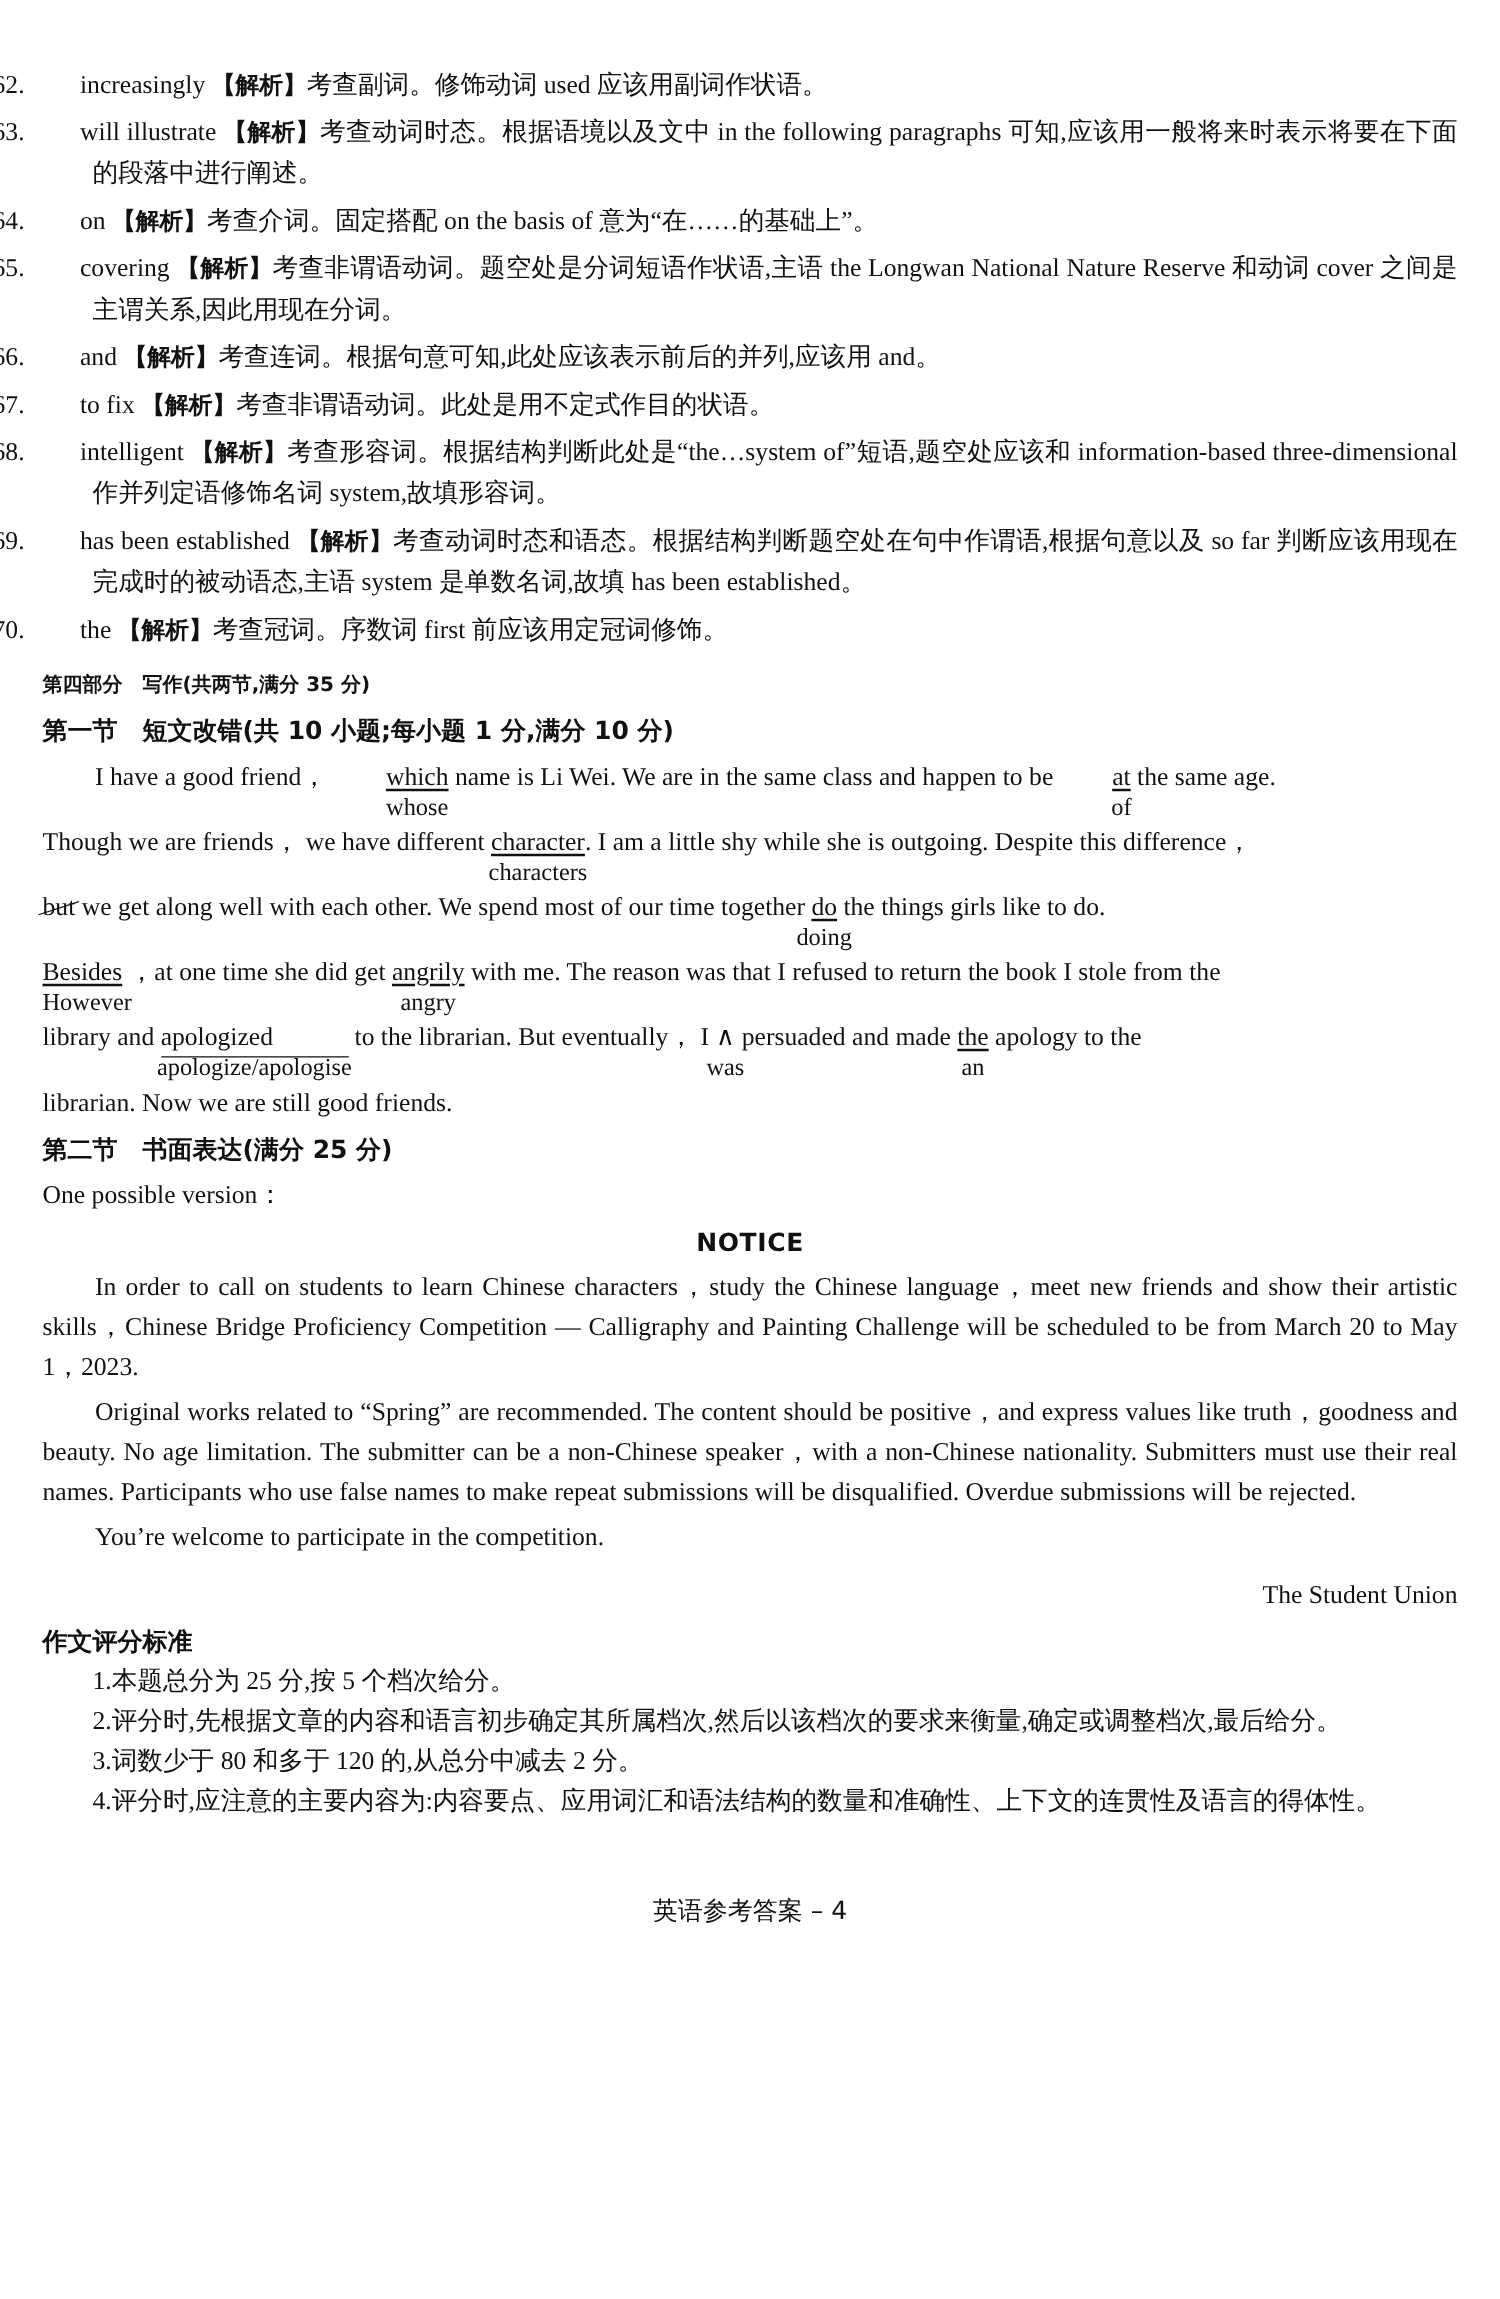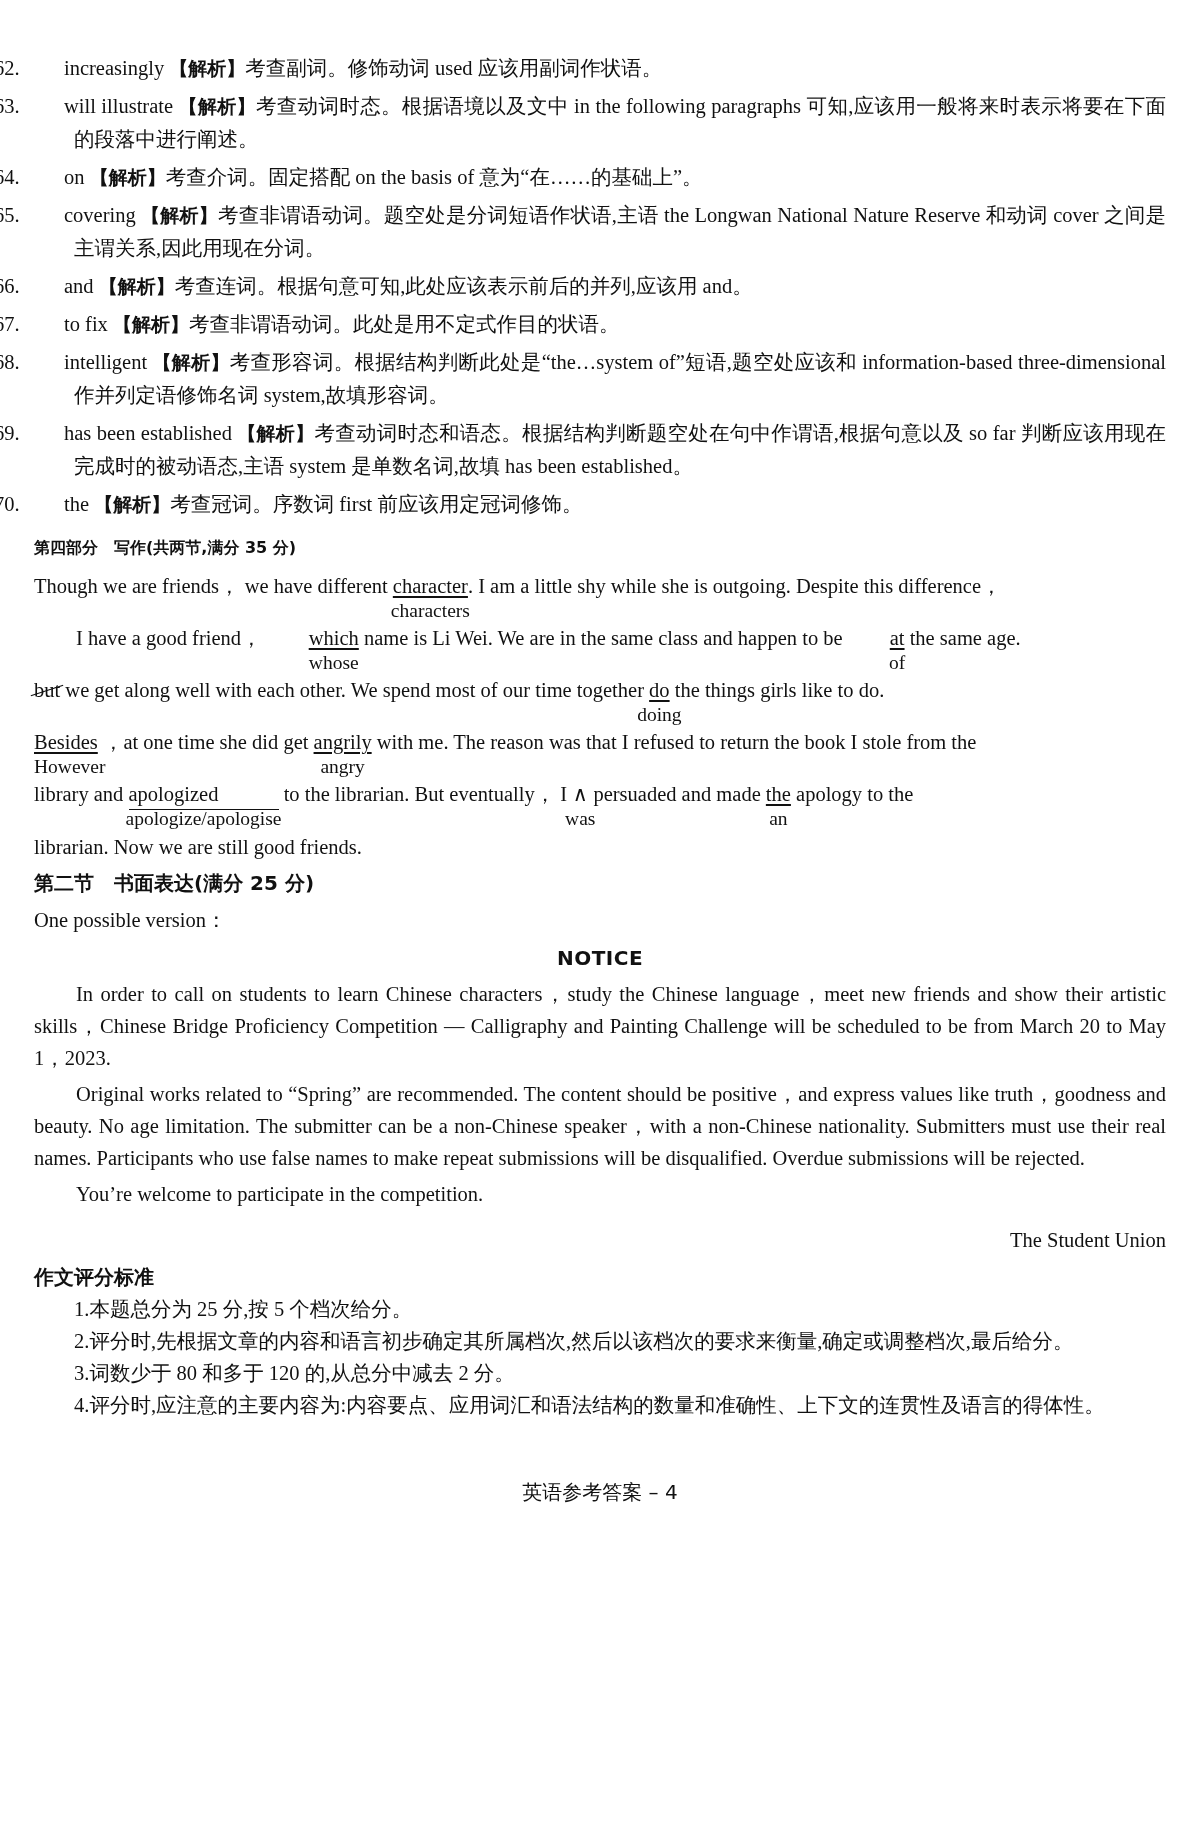--- a/index.html
+++ b/index.html
@@ -213,35 +213,38 @@
       <span class="num">70.</span><span>the</span>
       <span class="bold-cn">【解析】</span><span>考查冠词。序数词 first 前应该用定冠词修饰。</span>
     </p>
 
   </div>
 
   <div class="sec-head">
     <span>第四部分　写作</span><span class="normal">(共两节,满分 35 分)</span>
   </div>
 
+  <div class="sub-head">
+    <span>第一节　短文改错</span><span>(共 10 小题;每小题 1 分,满分 10 分)</span>
+  </div>
 
   <div class="proof">
-
-    <div class="pline">
-      <span>Though we are friends</span><span>，</span>
-      <span>we have different</span>
-      <span class="corr"><span class="under">character</span><span class="fix">characters</span></span><span>.  I am a little shy while she is outgoing.  Despite this difference</span><span>，</span>
-    </div>
 
     <div class="pline indent">
       <span>I have a good friend</span><span>，</span>
       <span class="corr"><span class="under">which</span><span class="fix">whose</span></span>
       <span>name is Li Wei.  We are in the same class and happen to be</span>
       <span class="corr"><span class="under">at</span><span class="fix">of</span></span>
       <span>the same age.</span>
+    </div>
+
+    <div class="pline">
+      <span>Though we are friends</span><span>，</span>
+      <span>we have different</span>
+      <span class="corr"><span class="under">character</span><span class="fix">characters</span></span><span>.  I am a little shy while she is outgoing.  Despite this difference</span><span>，</span>
     </div>
 
     <div class="pline">
       <span class="corr leftfix"><span class="strike">but</span></span>
       <span>we get along well with each other.  We spend most of our time together</span>
       <span class="corr"><span class="under">do</span><span class="fix">doing</span></span>
       <span>the things girls like to do.</span>
     </div>
 
     <div class="pline">

